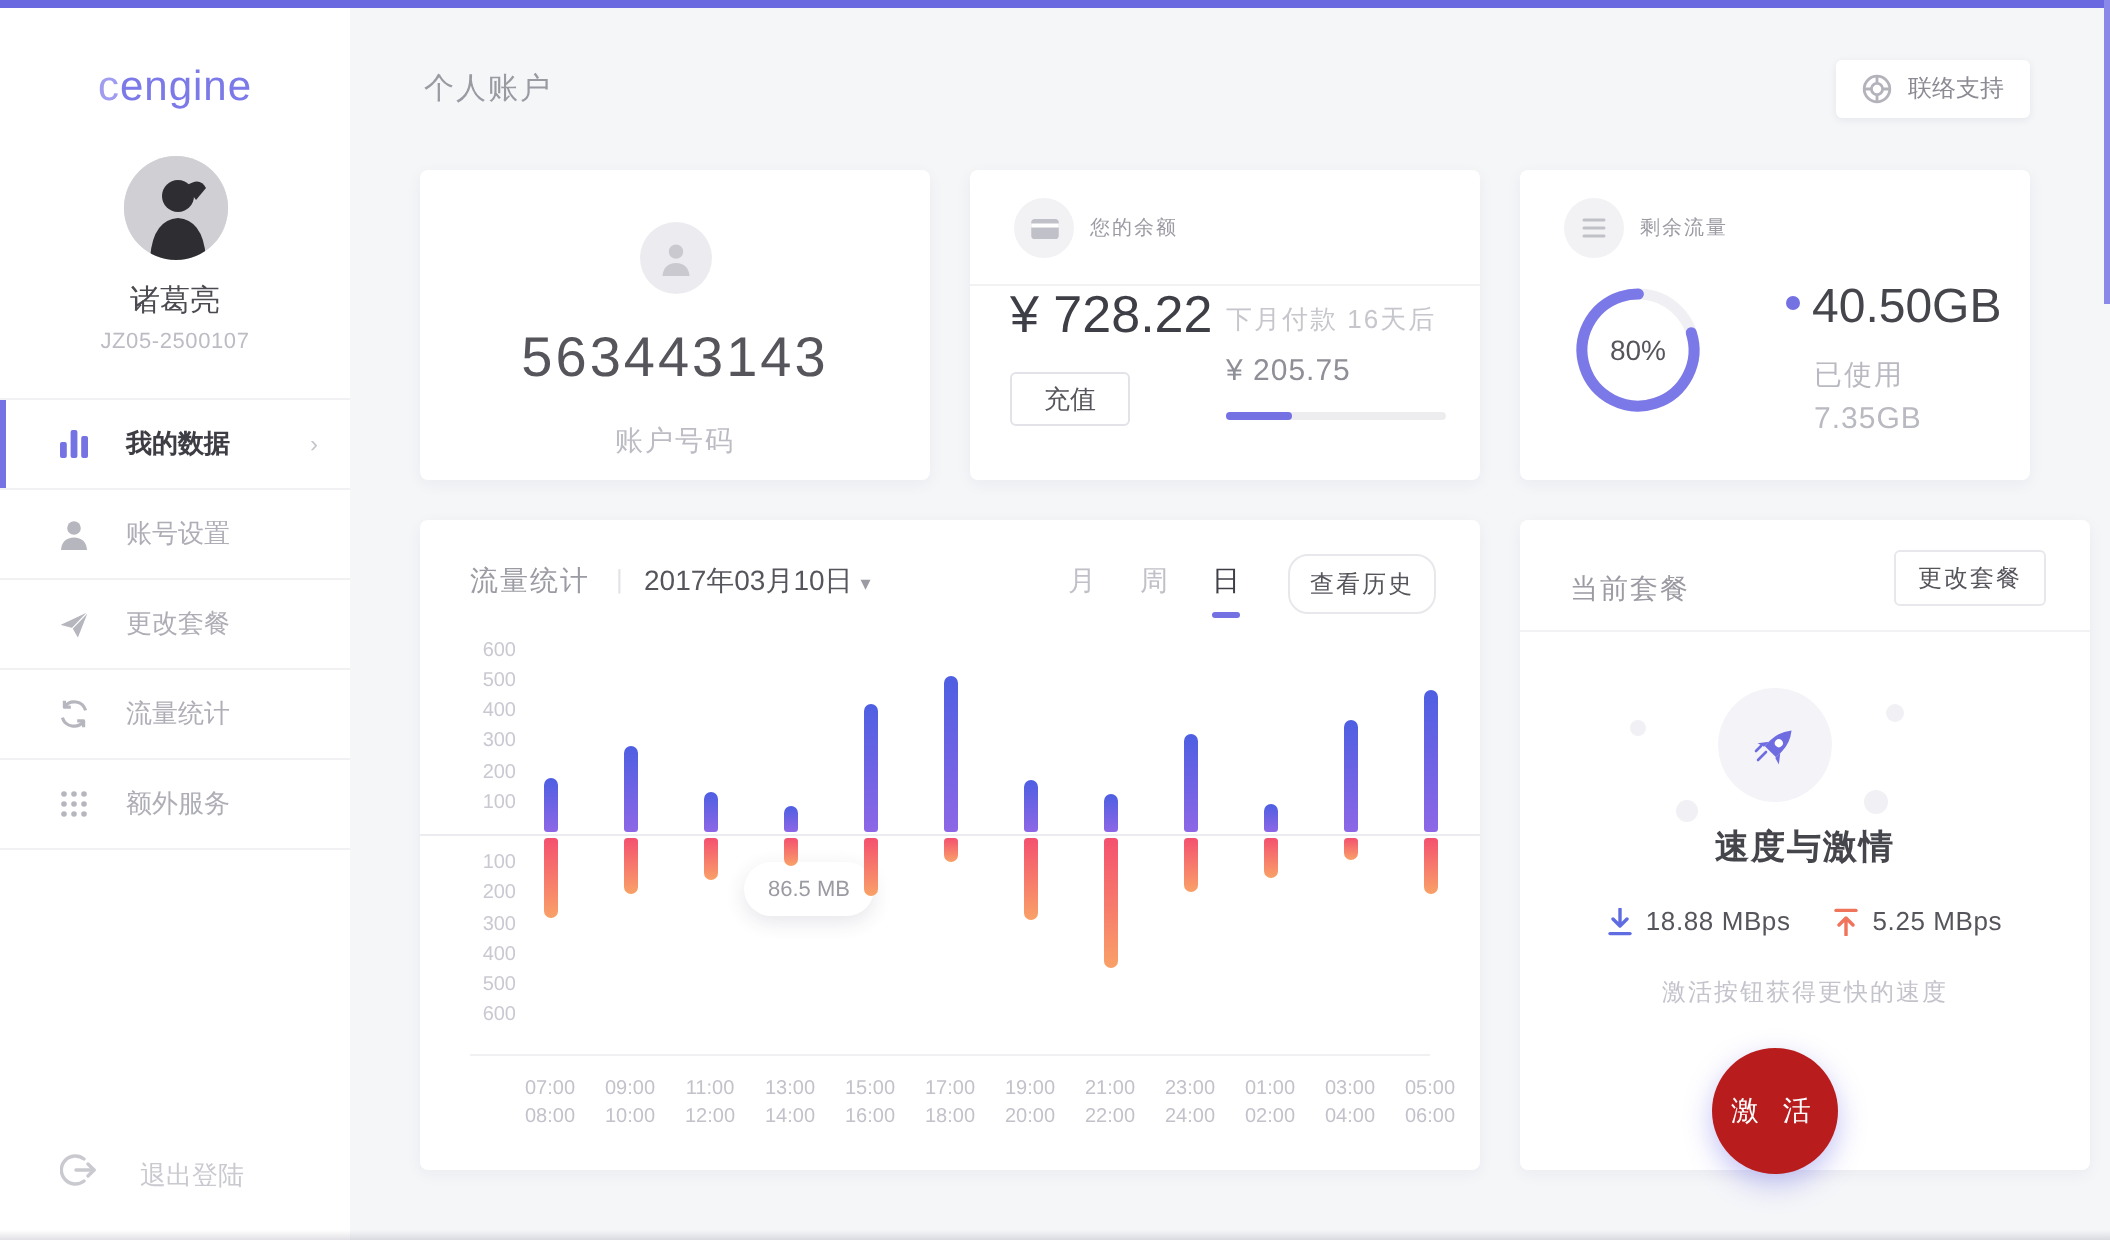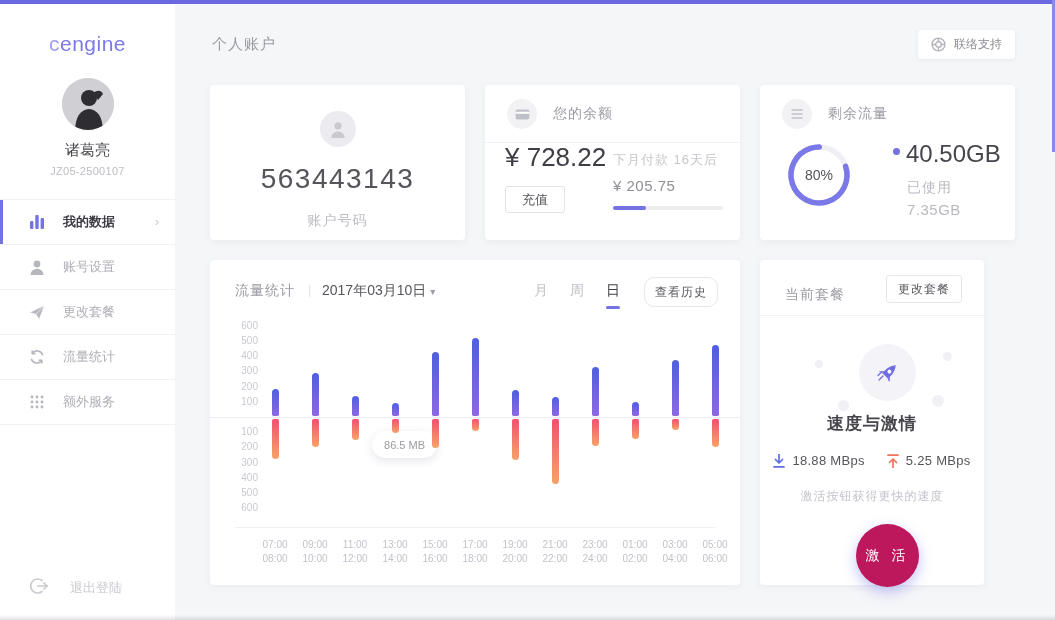--- a/index.html
+++ b/index.html
@@ -32,21 +32,21 @@
   
   .main { position:absolute; left:175px; top:4px; right:0; bottom:0; }
   .page-title { position:absolute; left:37px; top:31px; font-size:15px; color:#9a9aa2; letter-spacing:1px; }
   .support-btn { position:absolute; right:40px; top:26px; height:29px; background:#fff; border-radius:3px;
                  box-shadow:0 1px 4px rgba(30,30,60,.07); display:flex; align-items:center; padding:0 13px; cursor:pointer; }
   .support-btn span { font-size:12px; color:#8b8b94; margin-left:8px; }
 
   .card { position:absolute; background:#fff; border-radius:4px; box-shadow:0 2px 8px rgba(40,40,80,.05); }
   .card-head { display:flex; align-items:center; padding:14px 22px 0; }
   .head-circle { width:30px; height:30px; border-radius:50%; background:#f2f2f5; display:flex; align-items:center; justify-content:center; }
-  .head-title { font-size:14px; color:#9b9ba3; margin-left:16px; letter-spacing:1px; }
+  .head-title { font-size:10px; color:#9b9ba3; margin-left:8px; letter-spacing:1px; }
   .card-divider { height:1px; background:#f2f2f4; margin:13px 0 0; }
 
   
   .acc-avatar { width:36px; height:36px; border-radius:50%; background:#ececf0; margin:26px auto 0; display:flex; align-items:center; justify-content:center; }
   .acc-number { text-align:center; font-size:28px; color:#55555b; letter-spacing:1.5px; margin-top:16px; }
   .acc-label { text-align:center; font-size:14px; color:#bcbcc4; margin-top:17px; letter-spacing:1px; }
 
   
   .bal-amount { position:absolute; left:20px; top:57px; font-size:26px; color:#3e3e46; }
   .recharge-btn { position:absolute; left:20px; top:101px; width:60px; height:27px; border:1px solid #e2e2e8; border-radius:3px;
@@ -92,21 +92,21 @@
                      font-size:12px; color:#55555c; background:#fff; display:flex; align-items:center; justify-content:center; cursor:pointer; letter-spacing:1px; }
   .plan-divider { position:absolute; left:0; right:0; top:55px; height:1px; background:#f2f2f4; }
   .rocket-circle { position:absolute; left:99px; top:84px; width:57px; height:57px; border-radius:50%; background:#f4f4f8;
                    display:flex; align-items:center; justify-content:center; }
   .deco-dot { position:absolute; border-radius:50%; background:#f1f1f5; }
   .plan-name { position:absolute; width:100%; text-align:center; top:152px; font-size:17px; color:#45454c; letter-spacing:1px;font-weight:bold; }
   .plan-stats { position:absolute; left:0; width:100%; top:193px; display:flex; justify-content:center; }
   .stat { display:flex; align-items:center; margin:0 11px; }
   .stat span { font-size:13px; color:#55555c; margin-left:7px; letter-spacing:.3px; }
   .plan-hint { position:absolute; width:100%; text-align:center; top:228px; font-size:12px; color:#c3c3cb; letter-spacing:1px; }
-  .activate-btn { position:absolute; left:96px; top:264px; width:63px; height:63px; border-radius:50%; background:#be185d; border:none;
+  .activate-btn { position:absolute; left:96px; top:264px; width:63px; height:63px; border-radius:50%; background:#b91c1c; border:none;
                   color:#fff; font-size:14px; letter-spacing:4px; cursor:pointer; box-shadow:0 5px 14px rgba(123,120,232,.45);
                   font-family:inherit; }
 </style>
 </head>
 <body>
 
 <div class="topbar"></div>
 <div class="right-sliver"></div>
 <div class="bottom-edge"></div>
 
@@ -354,21 +354,21 @@
         </div>
         <div class="bar up" style="left: 501.5px; top: 85.32px; height: 70.68px;"></div>
         <div class="bar down" style="left: 501.5px; top: 159px; height: 28.12px;"></div>
         <div class="xtick" style="left: 485px;">
           <div>05:00</div>
           <div>06:00</div>
         </div>
       </div>
   </div>
 
-  <div class="card" style="left:585px; top:256px; width:224px; height:325px;">
+  <div class="card" style="left:585px; top:256px; width:285px; height:325px;">
     <div class="plan-title">当前套餐</div>
     <button class="plan-change-btn">更改套餐</button>
     <div class="plan-divider"></div>
 
     <div class="deco-dot" style="left:55px; top:100px; width:8px; height:8px;"></div>
     <div class="deco-dot" style="left:78px; top:140px; width:11px; height:11px;"></div>
     <div class="deco-dot" style="left:183px; top:92px; width:9px; height:9px;"></div>
     <div class="deco-dot" style="left:172px; top:135px; width:12px; height:12px;"></div>
 
     <div class="rocket-circle">

